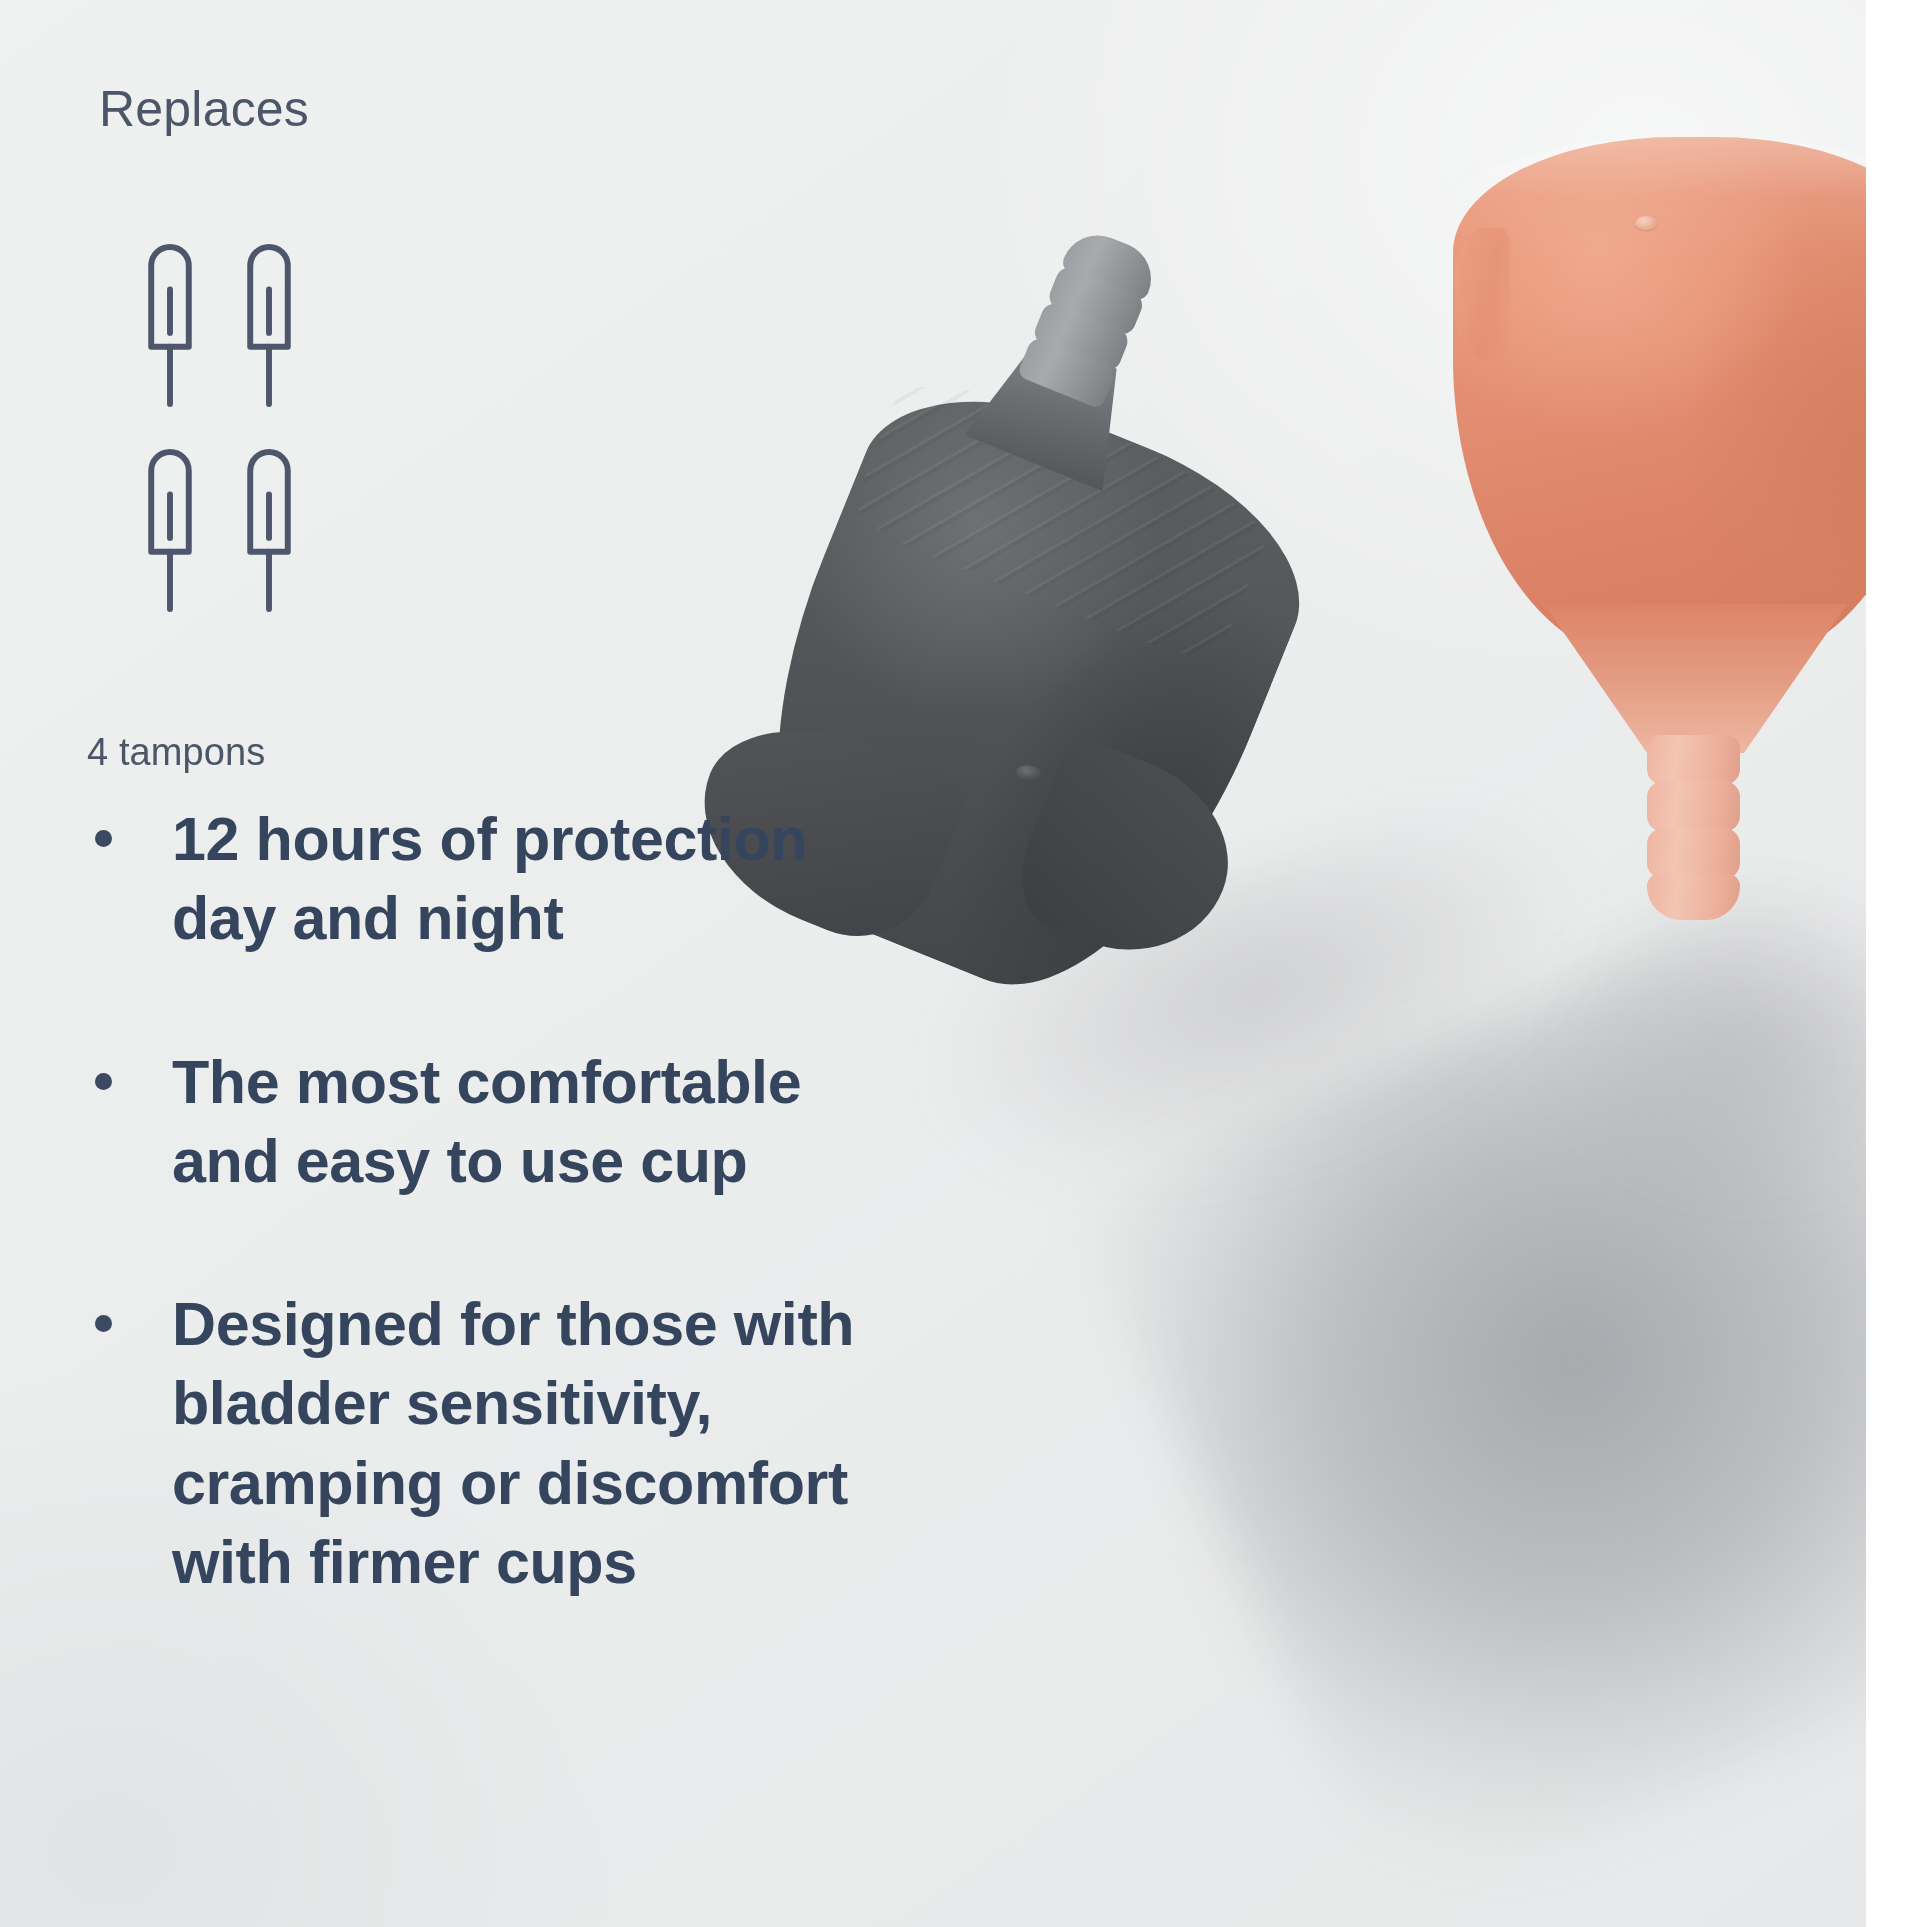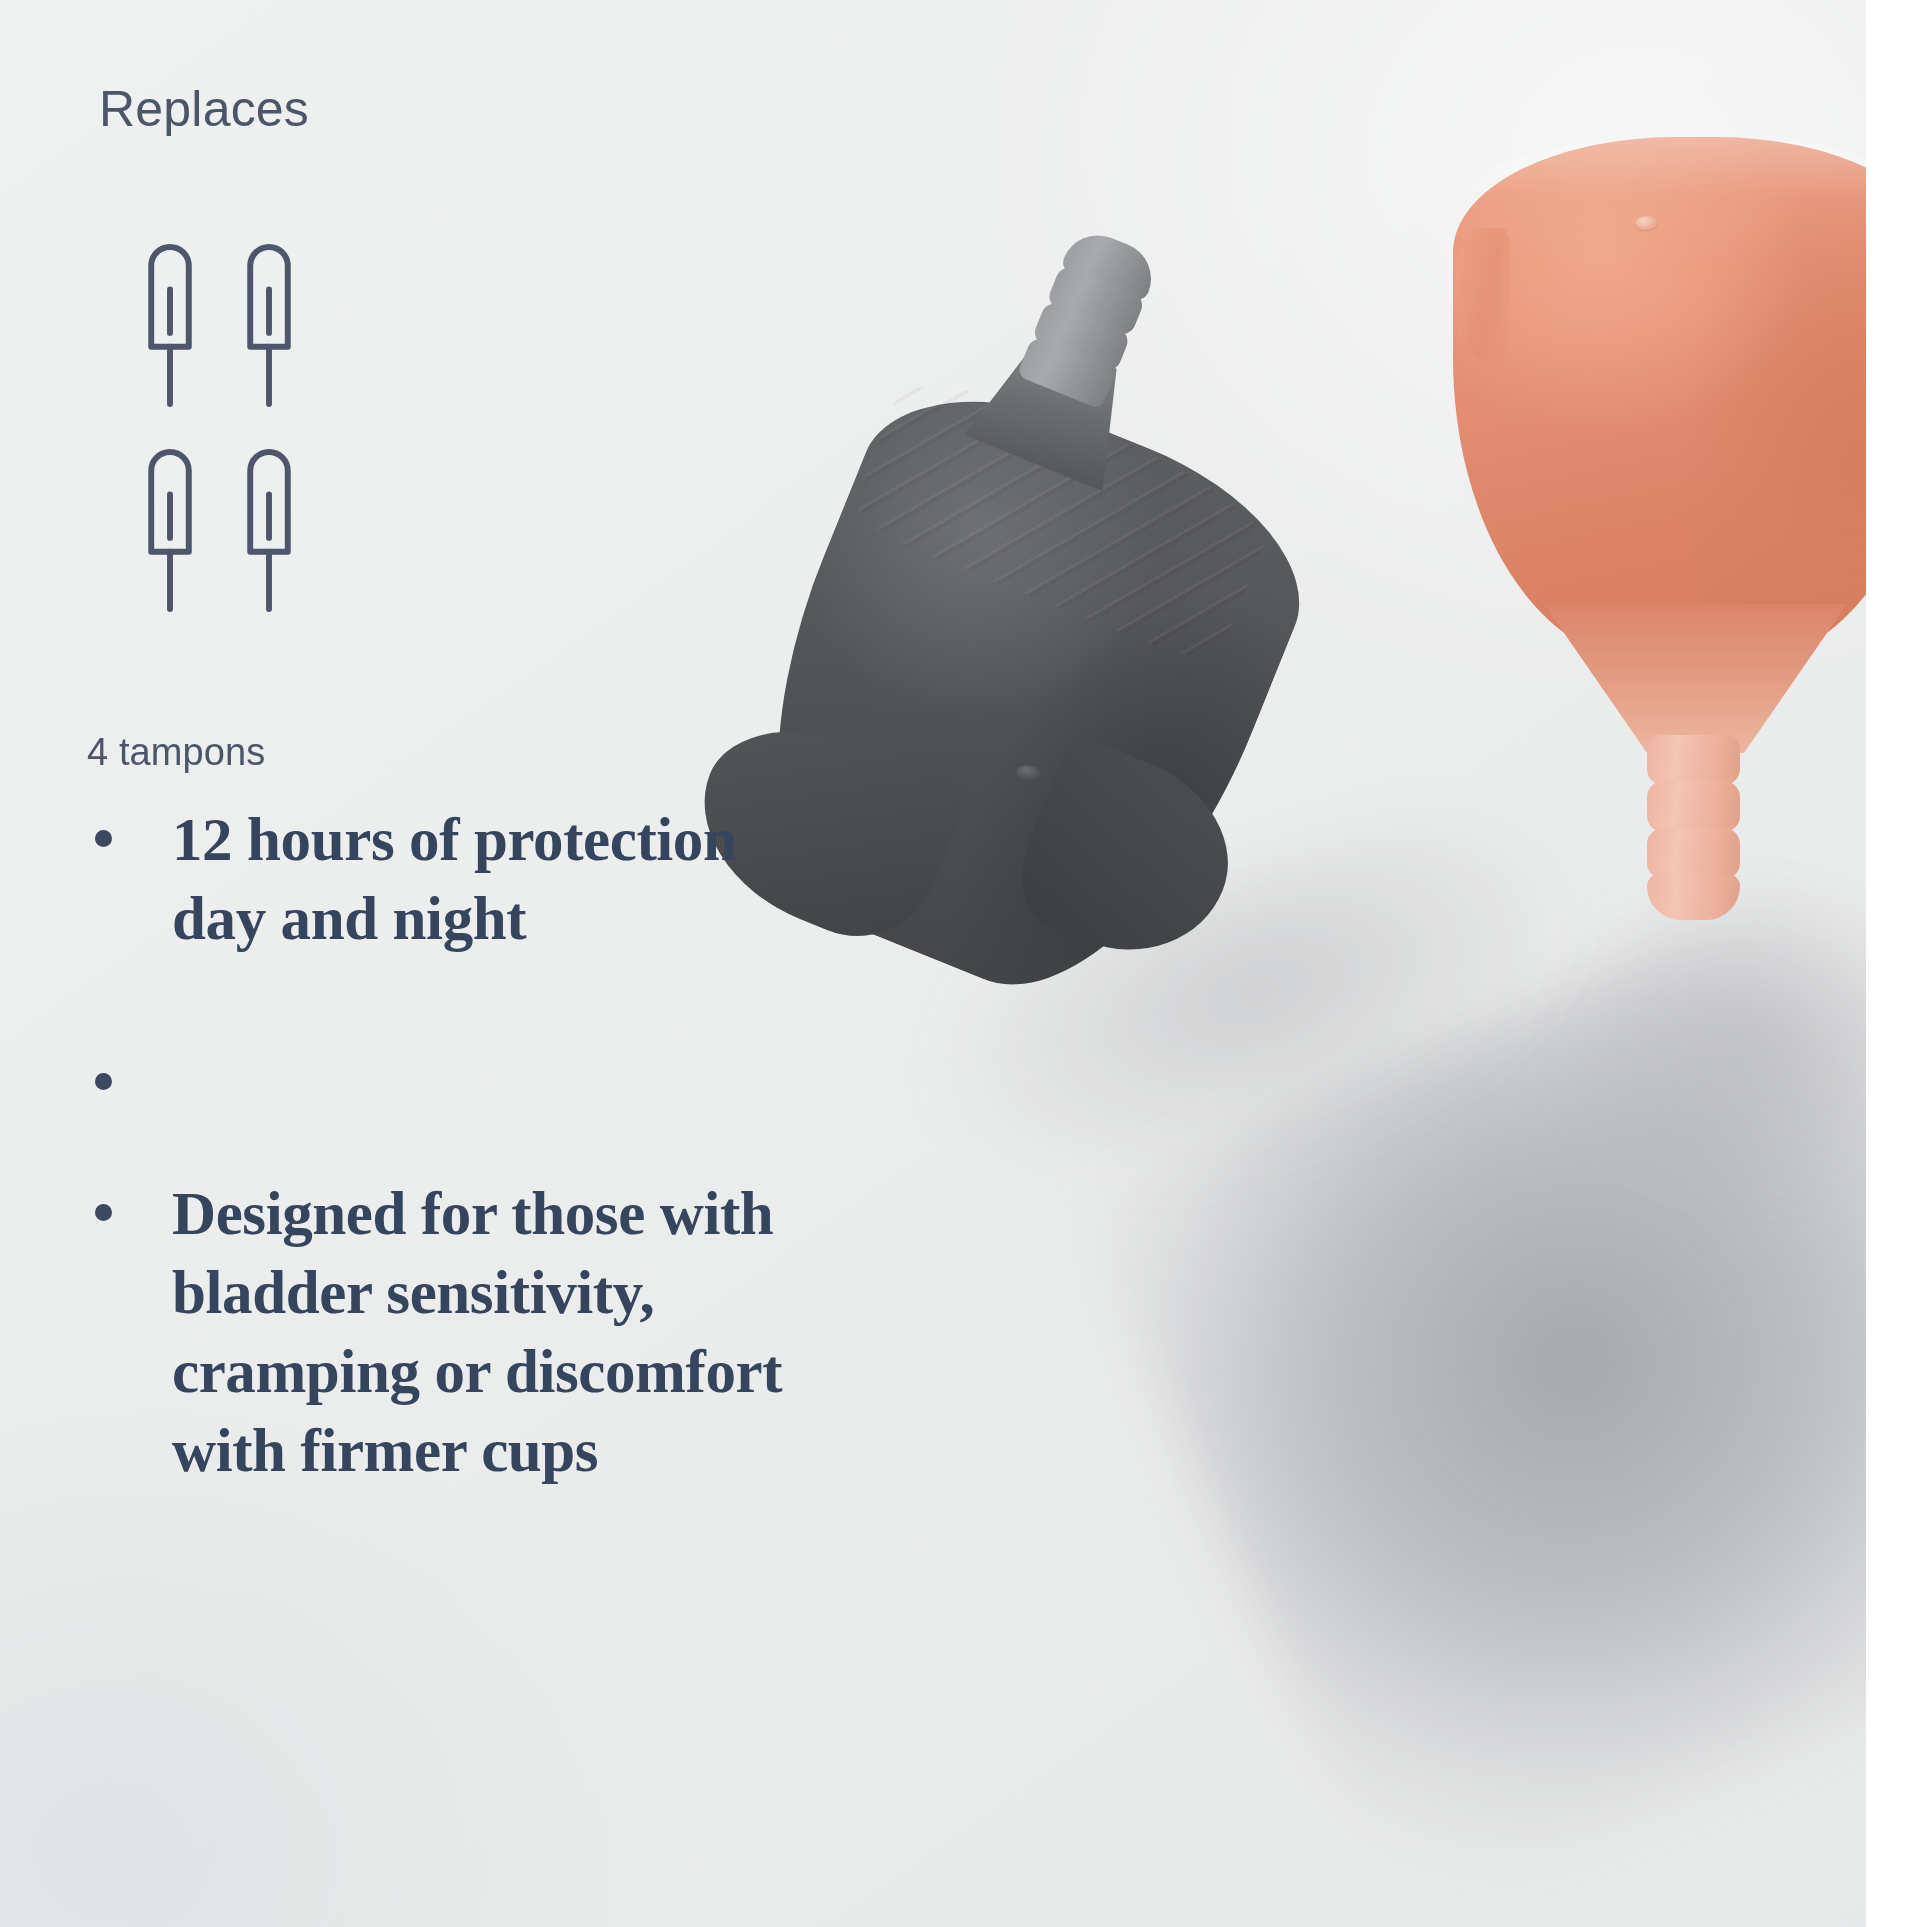--- a/index.html
+++ b/index.html
@@ -68,21 +68,20 @@
   .bullet-list {
     position: absolute;
     left: 95px;
     top: 800px;
     width: 1000px;
   }
   .bullet-item {
     display: flex;
     align-items: flex-start;
     margin-bottom: 84px;
-    font-family: Liberation Serif, serif;
   }
   .bullet-item:last-child { margin-bottom: 0; }
   .bullet-dot {
     flex: 0 0 auto;
     width: 17px;
     height: 17px;
     border-radius: 50%;
     background: #3b4a61;
     margin: 30px 0 0 0;
   }
@@ -377,20 +376,22 @@
   <div class="tampons-count">4 tampons</div>
 
   <ul class="bullet-list" style="list-style:none;margin:0;padding:0;">
     <li class="bullet-item">
       <span class="bullet-dot"></span>
       <span class="bullet-text">12 hours of protection
 day and night</span>
     </li>
     <li class="bullet-item">
       <span class="bullet-dot"></span>
+      <span class="bullet-text">The most comfortable
+and easy to use cup</span>
     </li>
     <li class="bullet-item">
       <span class="bullet-dot"></span>
       <span class="bullet-text">Designed for those with
 bladder sensitivity,
 cramping or discomfort
 with firmer cups</span>
     </li>
   </ul>
 

